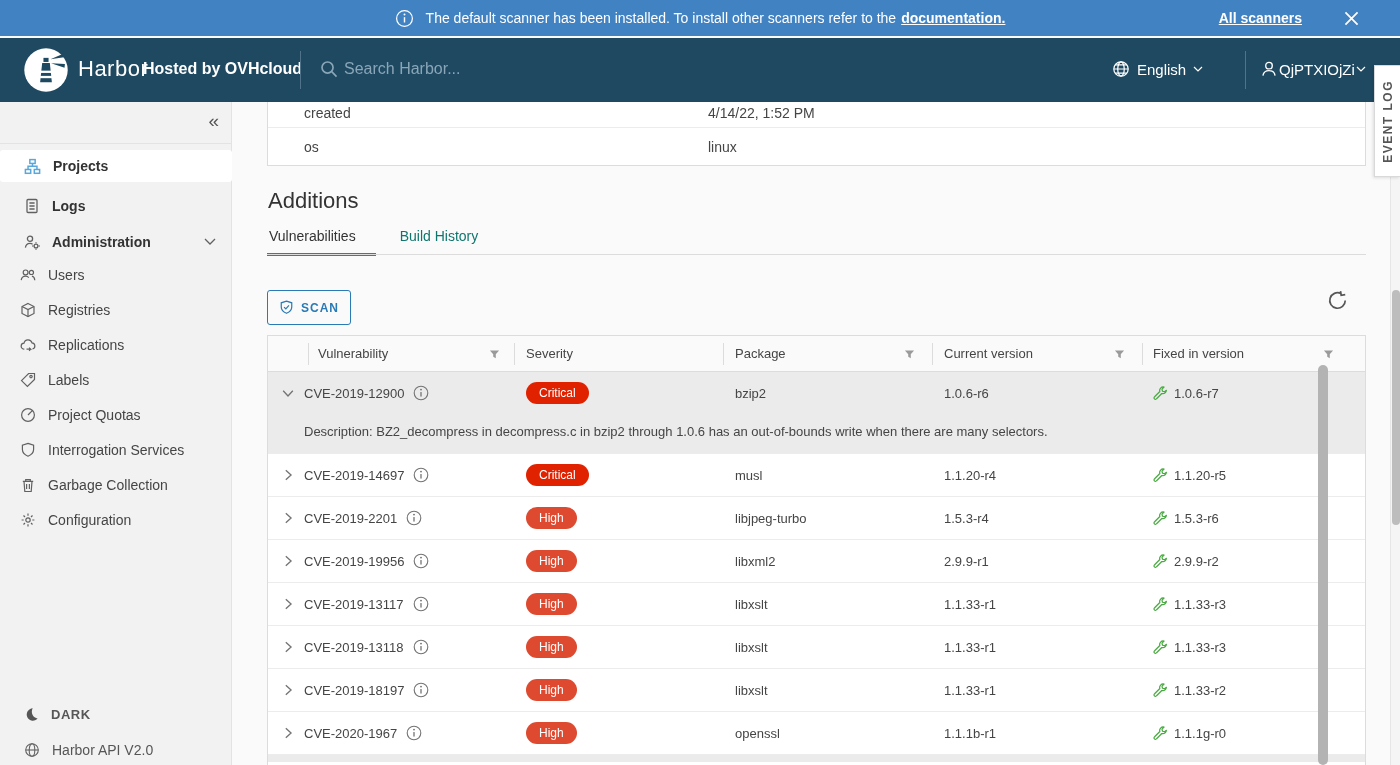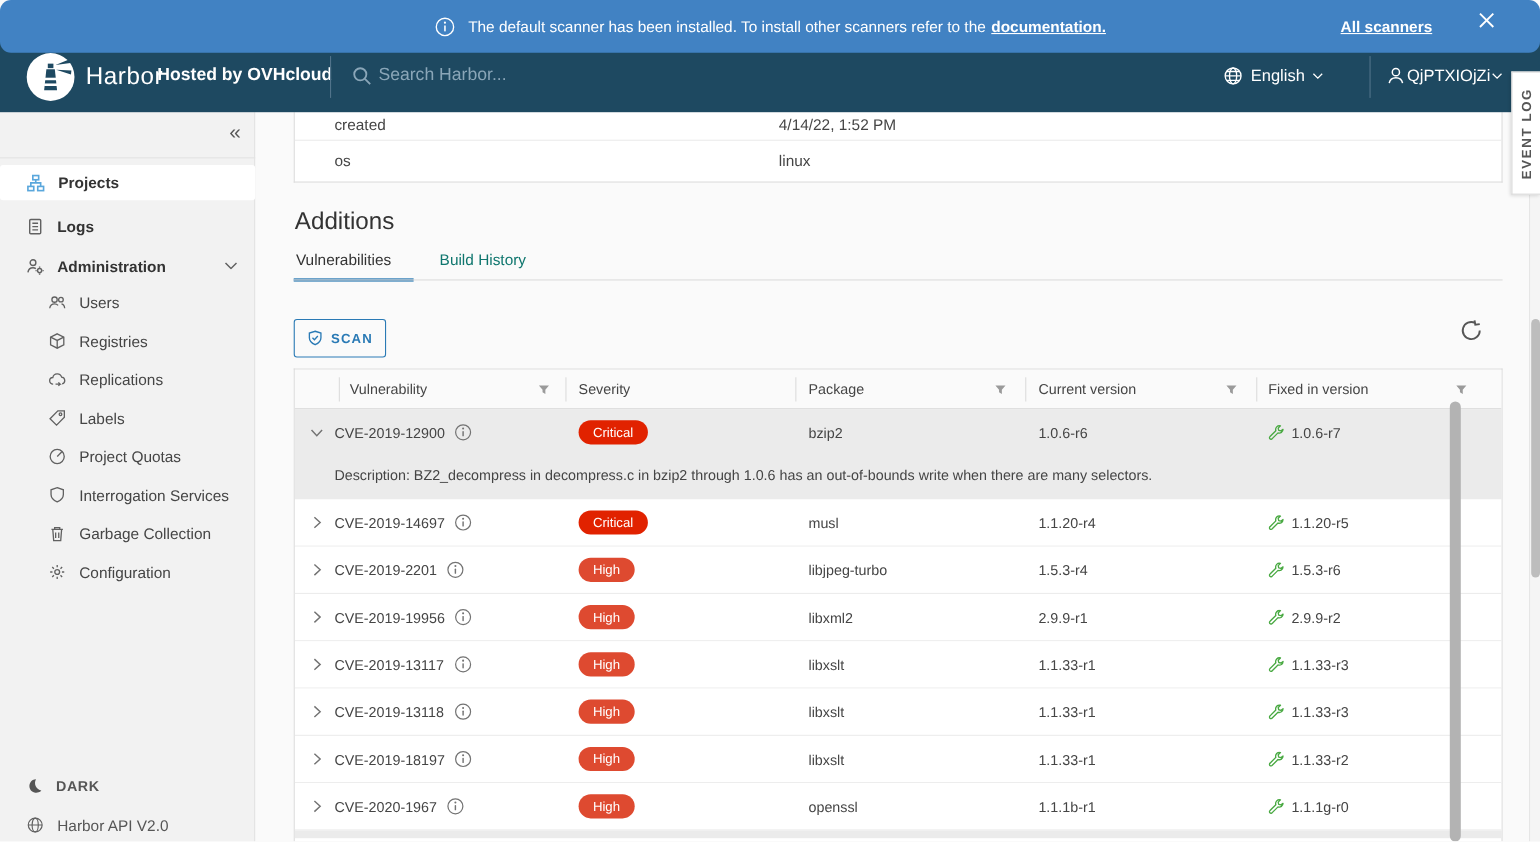--- a/index.html
+++ b/index.html
@@ -1,22 +1,22 @@
 <!DOCTYPE html>
 <html><head>
 <meta charset="utf-8">
 <style>
   * { margin:0; padding:0; box-sizing:border-box; }
   html,body { width:1400px; height:765px; }
   body { font-family:"Liberation Sans", sans-serif; background:#fafafa; overflow:hidden; }
   .page { position:relative; width:1400px; height:765px; overflow:hidden; background:#fafafa; }
 
   
-  .banner { position:absolute; left:0; top:0; width:1400px; height:48px; background:#4182c3; color:#fff;
-            display:flex; align-items:center; justify-content:center; font-size:14px; z-index:30;border-radius:10px; }
+  .banner { position:absolute; left:0; top:0; width:1400px; height:36px; background:#4182c3; color:#fff;
+            display:flex; align-items:center; justify-content:center; font-size:14px; z-index:30; }
   .banner .msgwrap { display:flex; align-items:center; gap:12px; }
   .banner .doclink { font-weight:bold; text-decoration:underline; cursor:pointer; }
   .banner .all-scanners { position:absolute; right:98px; font-weight:bold; text-decoration:underline; cursor:pointer; }
   .banner .close-x { position:absolute; right:40px; top:10px; cursor:pointer; line-height:0; }
 
   
   .header { position:absolute; left:0; top:38px; width:1400px; height:64px; background:#1e4961; color:#fff; z-index:25; }
   .logo { position:absolute; left:23px; top:9px; }
   .brand { position:absolute; left:78px; top:18px; font-size:22px; font-weight:400; letter-spacing:.5px; }
   .tagline { position:absolute; left:143px; top:22px; font-size:16px; font-weight:bold; }
@@ -29,21 +29,21 @@
 
   
   .sidebar { position:absolute; left:0; top:102px; width:232px; height:663px; background:#f2f2f2; border-right:1px solid #e3e3e3; z-index:5; }
   .collapse-btn { position:absolute; right:12px; top:8px; font-size:19px; color:#565656; cursor:pointer; }
   .side-divider { position:absolute; left:0; top:41px; width:232px; height:1px; background:#e3e3e3; }
   .nav-item { position:absolute; left:0; width:232px; height:32px; display:flex; align-items:center; gap:12px;
               padding-left:24px; font-size:14px; font-weight:bold; color:#333; cursor:pointer; }
   .nav-item.active { background:#fff; border-radius:3px; }
   .nav-item .chev { position:absolute; right:16px; top:12px; }
   .nav-sub { position:absolute; left:0; width:232px; height:30px; display:flex; align-items:center; gap:12px;
-             padding-left:44px; font-size:14px; color:#454545; cursor:pointer; }
+             padding-left:20px; font-size:14px; color:#454545; cursor:pointer; }
   .side-foot { position:absolute; left:0; width:232px; height:28px; display:flex; align-items:center; gap:12px;
                padding-left:24px; color:#565656; cursor:pointer; }
   .side-foot.dark { font-size:13px; font-weight:bold; letter-spacing:.5px; }
   .side-foot.api { font-size:14px; }
   .icon { line-height:0; flex:0 0 auto; }
 
   
   .main { position:absolute; left:233px; top:102px; width:944px; height:663px; background:#fafafa;padding-left:12px; }
 
   .overview-box { position:absolute; left:34px; top:0; width:1099px; height:64px; background:#fff;

